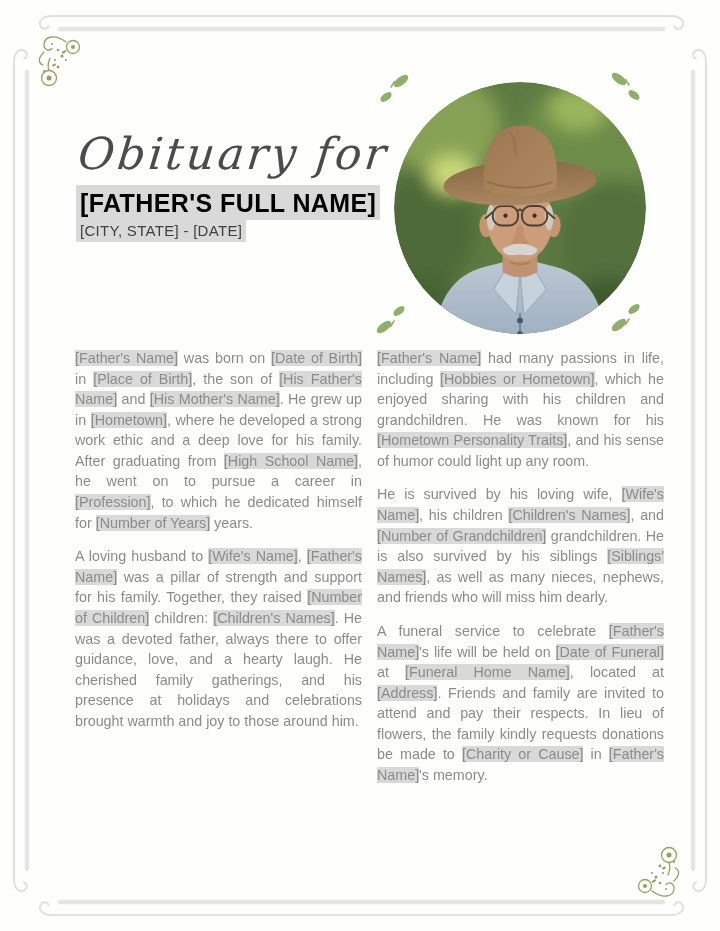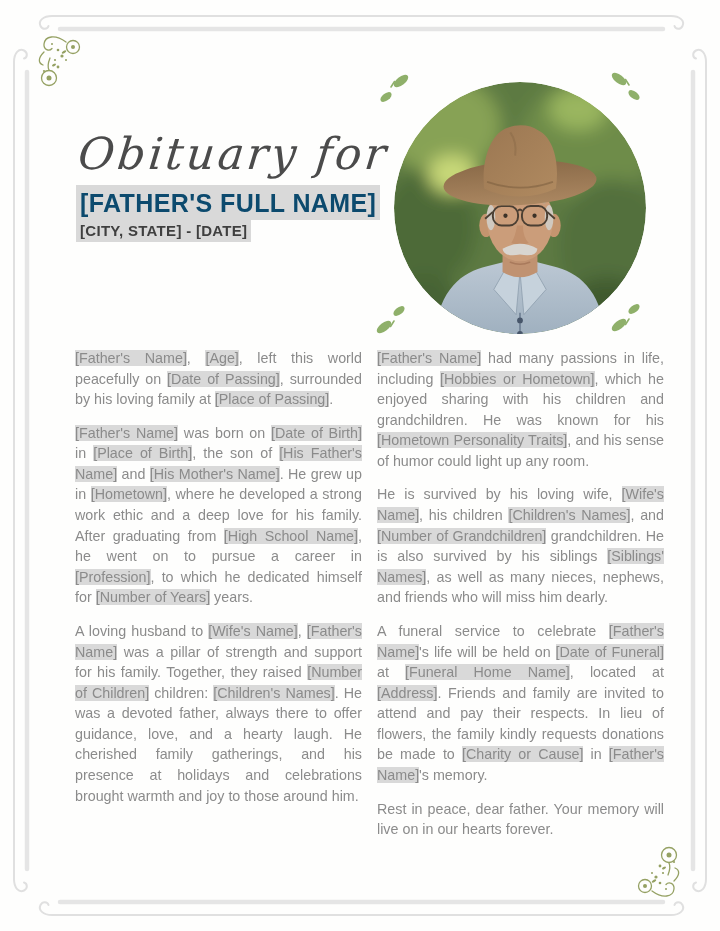--- a/index.html
+++ b/index.html
@@ -38,28 +38,28 @@
     color: #4b4b4b;
     transform: skewX(-6deg);
     transform-origin: left bottom;
     white-space: nowrap;
   }
   .full-name {
     margin-top: 12px;
     font-size: 25px;
     font-weight: bold;
     letter-spacing: 0.4px;
-    color: #0c4a6e;
+    color: #000000;
     line-height: 1;
     white-space: nowrap;
   }
   .city-date {
     margin-top: 7px;
     font-size: 15px;
-    font-weight: bold;
+    font-weight: normal;
     letter-spacing: 0.3px;
     color: #3f3f3f;
     line-height: 1;
   }
   .full-name .hl, .city-date .hl { padding: 4px 4px 3px 4px; }
 
   
   .hl { background: #d9d9d9; }
 
   
@@ -271,24 +271,22 @@
     <svg viewBox="0 0 32 32" aria-hidden="true">
       <g fill="#8fb06a">
         <ellipse cx="23" cy="8" rx="8.5" ry="4.2" transform="rotate(-38 23 8)"></ellipse>
         <ellipse cx="8" cy="24" rx="6.5" ry="3.6" transform="rotate(-38 8 24)"></ellipse>
       </g>
       <line x1="13" y1="14" x2="16.5" y2="8.5" stroke="#8fb06a" stroke-width="1.6" stroke-linecap="round"></line>
     </svg>
   </span>
 
   <div class="col left">
-    <p><span class="hl">[Father's Name]</span><span>, </span><span class="hl">[Age]</span><span>, left this world peacefully on </span><span class="hl">[Date of Passing]</span><span>, surrounded by his loving family at </span><span class="hl">[Place of Passing]</span><span>.</span></p>
     <p><span class="hl">[Father's Name]</span><span> was born on </span><span class="hl">[Date of Birth]</span><span> in </span><span class="hl">[Place of Birth]</span><span>, the son of </span><span class="hl">[His Father's Name]</span><span> and </span><span class="hl">[His Mother's Name]</span><span>. He grew up in </span><span class="hl">[Hometown]</span><span>, where he developed a strong work ethic and a deep love for his family. After graduating from </span><span class="hl">[High School Name]</span><span>, he went on to pursue a career in </span><span class="hl">[Profession]</span><span>, to which he dedicated himself for </span><span class="hl">[Number of Years]</span><span> years.</span></p>
     <p><span>A loving husband to </span><span class="hl">[Wife's Name]</span><span>, </span><span class="hl">[Father's Name]</span><span> was a pillar of strength and support for his family. Together, they raised </span><span class="hl">[Number of Children]</span><span> children: </span><span class="hl">[Children's Names]</span><span>. He was a devoted father, always there to offer guidance, love, and a hearty laugh. He cherished family gatherings, and his presence at holidays and celebrations brought warmth and joy to those around him.</span></p>
   </div>
   <div class="col right">
     <p><span class="hl">[Father's Name]</span><span> had many passions in life, including </span><span class="hl">[Hobbies or Hometown]</span><span>, which he enjoyed sharing with his children and grandchildren. He was known for his </span><span class="hl">[Hometown Personality Traits]</span><span>, and his sense of humor could light up any room.</span></p>
     <p><span>He is survived by his loving wife, </span><span class="hl">[Wife's Name]</span><span>, his children </span><span class="hl">[Children's Names]</span><span>, and </span><span class="hl">[Number of Grandchildren]</span><span> grandchildren. He is also survived by his siblings </span><span class="hl">[Siblings' Names]</span><span>, as well as many nieces, nephews, and friends who will miss him dearly.</span></p>
     <p><span>A funeral service to celebrate </span><span class="hl">[Father's Name]</span><span>'s life will be held on </span><span class="hl">[Date of Funeral]</span><span> at </span><span class="hl">[Funeral Home Name]</span><span>, located at </span><span class="hl">[Address]</span><span>. Friends and family are invited to attend and pay their respects. In lieu of flowers, the family kindly requests donations be made to </span><span class="hl">[Charity or Cause]</span><span> in </span><span class="hl">[Father's Name]</span><span>'s memory.</span></p>
-    <p><span>Rest in peace, dear father. Your memory will live on in our hearts forever.</span></p>
   </div>
 
 </div>
 
 </body></html>

